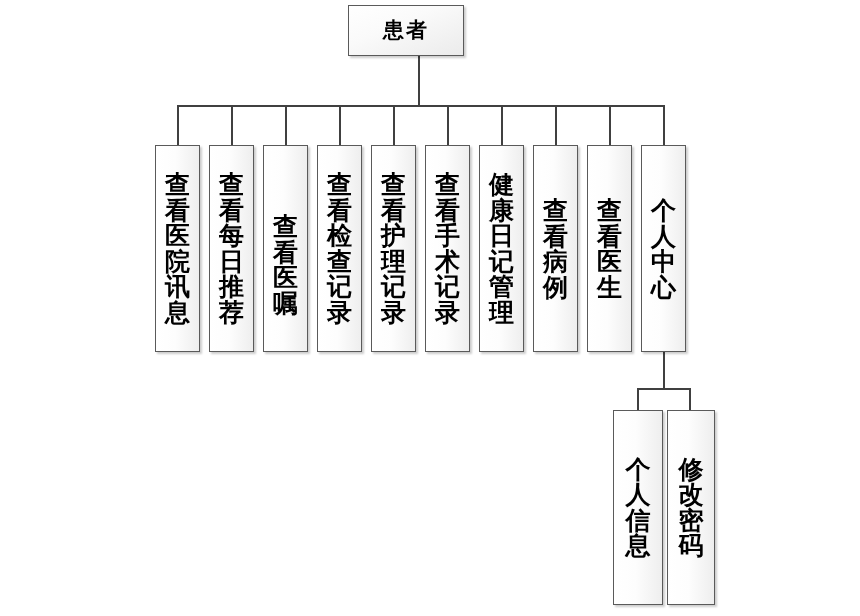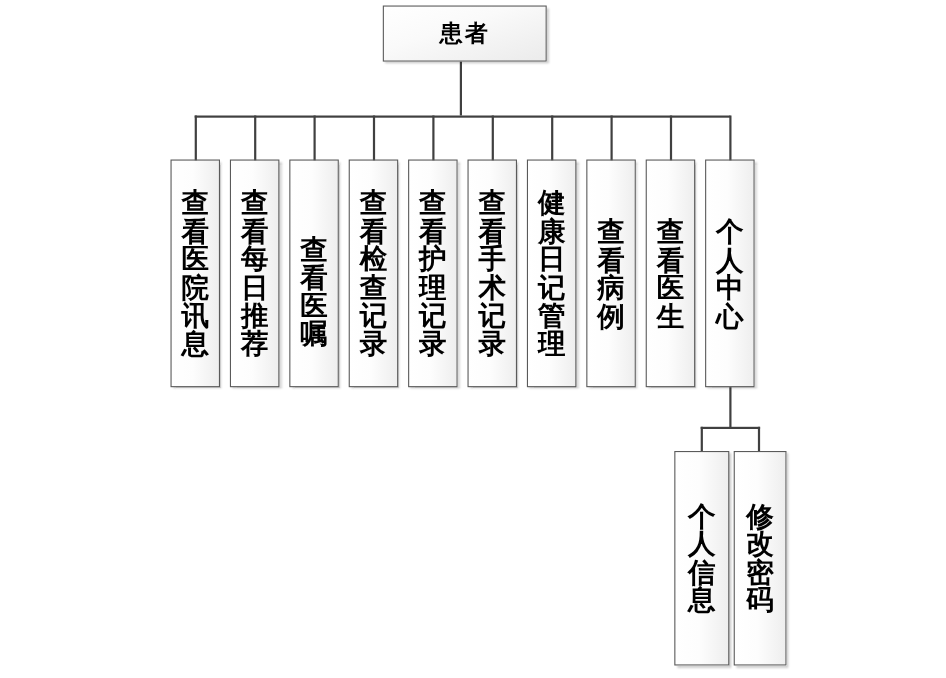--- a/index.html
+++ b/index.html
@@ -84,21 +84,21 @@
   <div class="line v" style="left:501px; top:105px; height:41px;"></div>
   <div class="line v" style="left:555px; top:105px; height:41px;"></div>
   <div class="line v" style="left:609px; top:105px; height:41px;"></div>
   <div class="line v" style="left:663px; top:105px; height:41px;"></div>
 
   <div class="line v" style="left:663px; top:352px; height:37px;"></div>
   <div class="line h" style="left:637px; top:388px; width:54px;"></div>
   <div class="line v" style="left:637px; top:388px; height:23px;"></div>
   <div class="line v" style="left:689px; top:388px; height:23px;"></div>
 
-  <div class="node root" style="left:348px; top:5px; width:149px; height:51px;">
+  <div class="node root" style="left:348px; top:5px; width:116px; height:51px;">
     <div class="label">患者</div>
   </div>
 
   <div class="node vert" style="left:155px; top:145px; width:45px; height:207px;">
     <div class="label">查
 看
 医
 院
 讯
 息</div>

